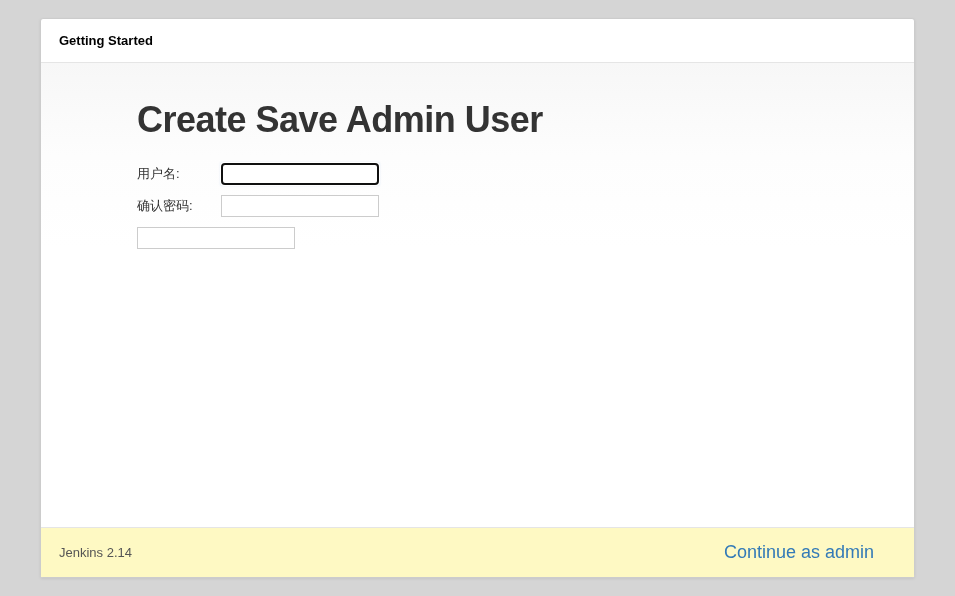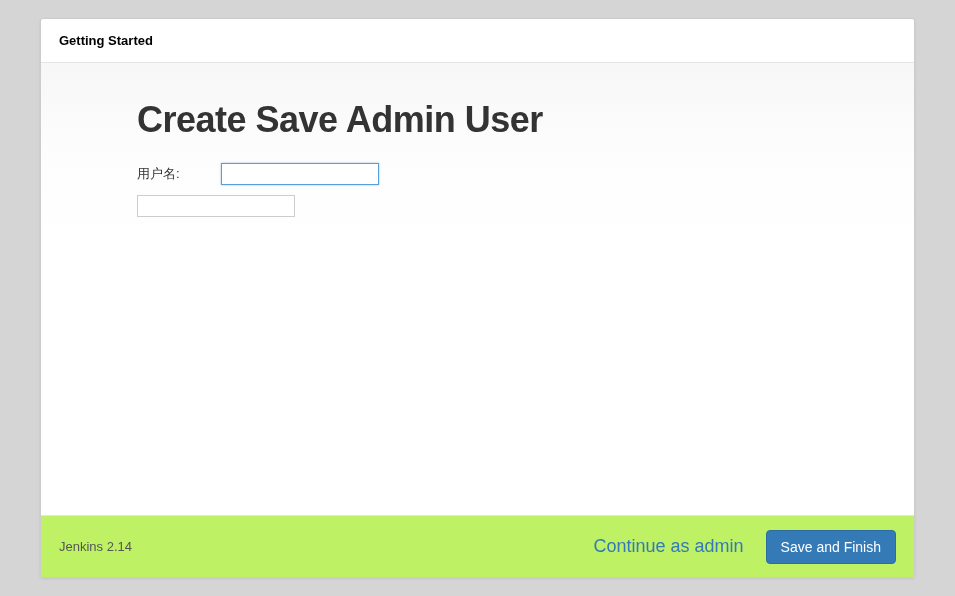--- a/index.html
+++ b/index.html
@@ -69,24 +69,24 @@
       padding: 2px 5px;
       font-size: 13px;
       background: #fff;
     }
     .form-input.focused {
       border-color: #5b9dd9;
       box-shadow: 0 0 2px rgba(91,157,217,0.6);
     }
     .modal-footer {
       border-top: 1px solid #e5e5e5;
-      padding: 12px 18px;
+      padding: 6px 18px;
       display: flex;
       align-items: center;
-      background: #bef264;
+      background: #fef9c3;
     }
     .version {
       font-size: 13px;
       color: #555;
       flex: 1;
     }
     .btn-link {
       background: none;
       border: none;
       color: #337ab7;
@@ -114,24 +114,27 @@
   </div>
   <div class="modal-body">
     <h1 class="page-title">Create Save Admin User</h1>
 
     <div class="form-row">
       <label class="form-label">用户名:</label>
       <input type="text" class="form-input focused" autofocus="" value="" style="">
     </div>
 
 
+    <div class="form-row">
+      <label class="form-label">确认密码:</label>
+      <input type="password" class="form-input" value="" style="">
+    </div>
 
 
     <div class="form-row">
       <input type="text" class="form-input" value="" style="">
     </div>
   </div>
   <div class="modal-footer">
     <span class="version">Jenkins 2.14</span>
     <button class="btn-link">Continue as admin</button>
-    <button class="btn-primary">Save and Finish</button>
   </div>
 </div>
 
 </body></html>

